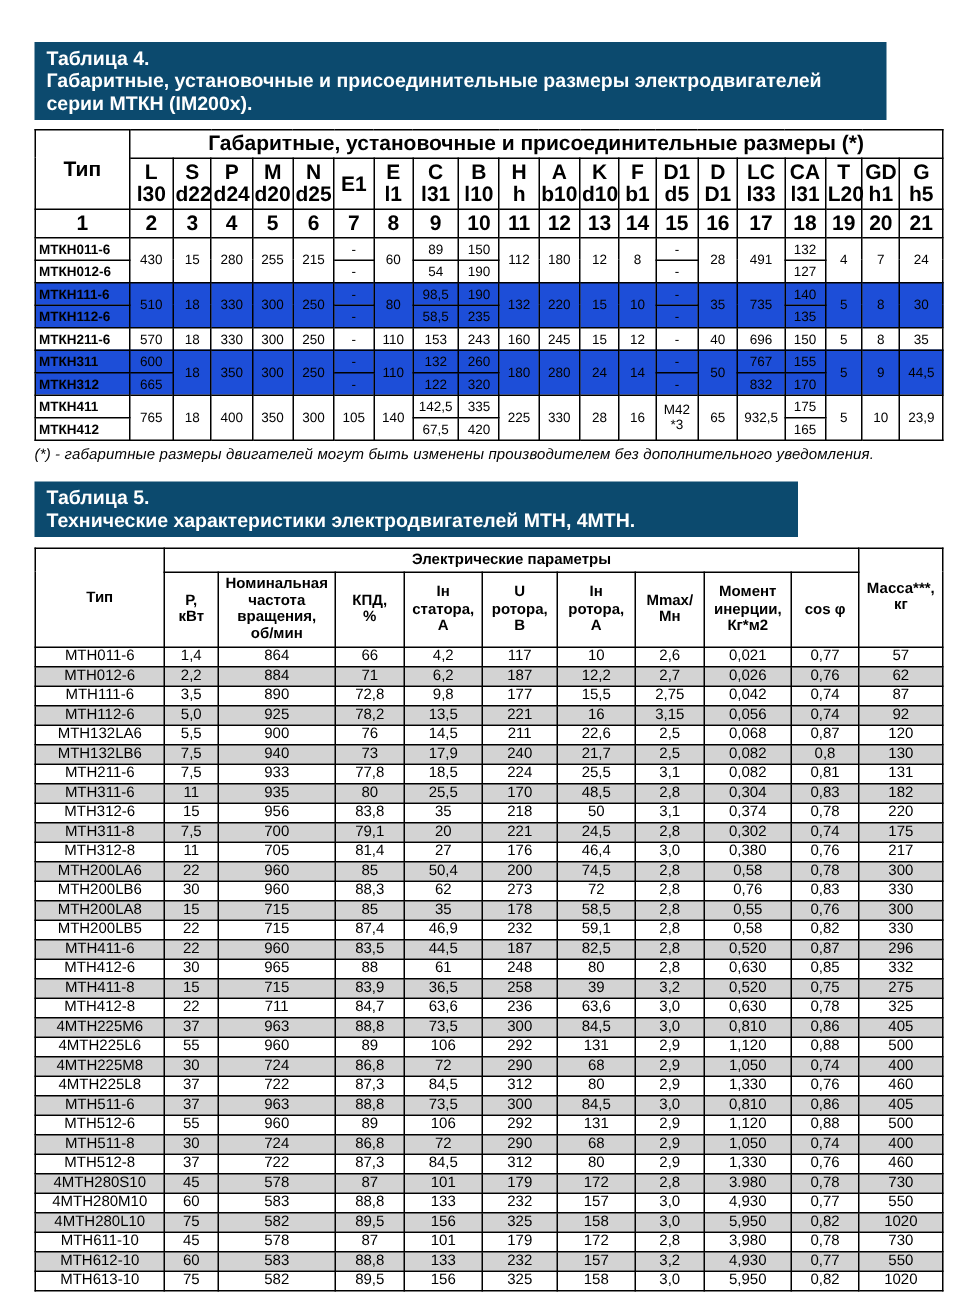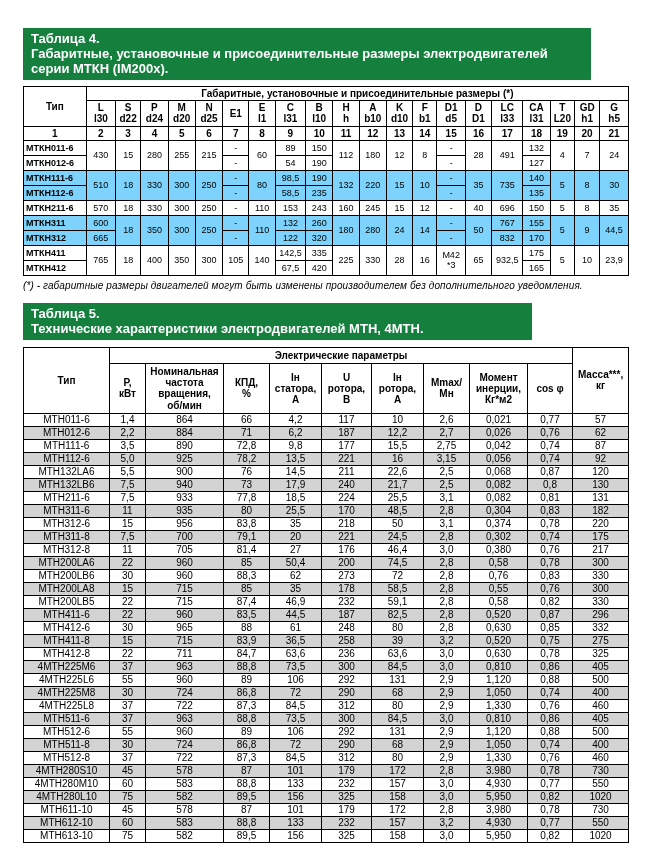--- a/index.html
+++ b/index.html
@@ -6,44 +6,44 @@
   html, body { background: #ffffff; }
   body {
     width: 645px; height: 862px;
     font-family: "Liberation Sans", sans-serif;
     color: #000;
     overflow: hidden;
   }
   .content { padding: 28px 15px 0 23px; }
 
   .title-block {
-    background: #15803d;
+    background: #0c4a6e;
     color: #ffffff;
     font-weight: bold;
     font-size: 13px;
     line-height: 15px;
     padding: 3px 8px 4px 8px;
   }
   #t4-title { width: 568px; margin-bottom: 6px; }
   #t5-title { width: 509px; margin: 12px 0 7px 0; }
 
   table { border-collapse: collapse; table-layout: fixed; }
 
   .t4 { width: 606px; font-size: 9px; }
   .t4 th, .t4 td {
     border: 1px solid #000;
     text-align: center;
     vertical-align: middle;
     line-height: 1.12;
     padding: 0 1px;
   }
-  .t4 th { font-size: 10px; font-weight: bold; white-space: pre-line; padding: 1px; }
+  .t4 th { font-size: 14px; font-weight: bold; white-space: pre-line; padding: 1px; }
   .t4 td { height: 15px; white-space: pre-line; }
   .t4 td.type { text-align: left; padding-left: 2px; font-weight: bold; }
-  .t4 tr.shaded { background: #7dd3fc; }
+  .t4 tr.shaded { background: #1d4ed8; }
 
   .footnote {
     font-style: italic;
     font-size: 10px;
     margin-top: 4px;
     letter-spacing: 0.1px;
   }
 
   .t5 { width: 606px; font-size: 10px; }
   .t5 th, .t5 td {

